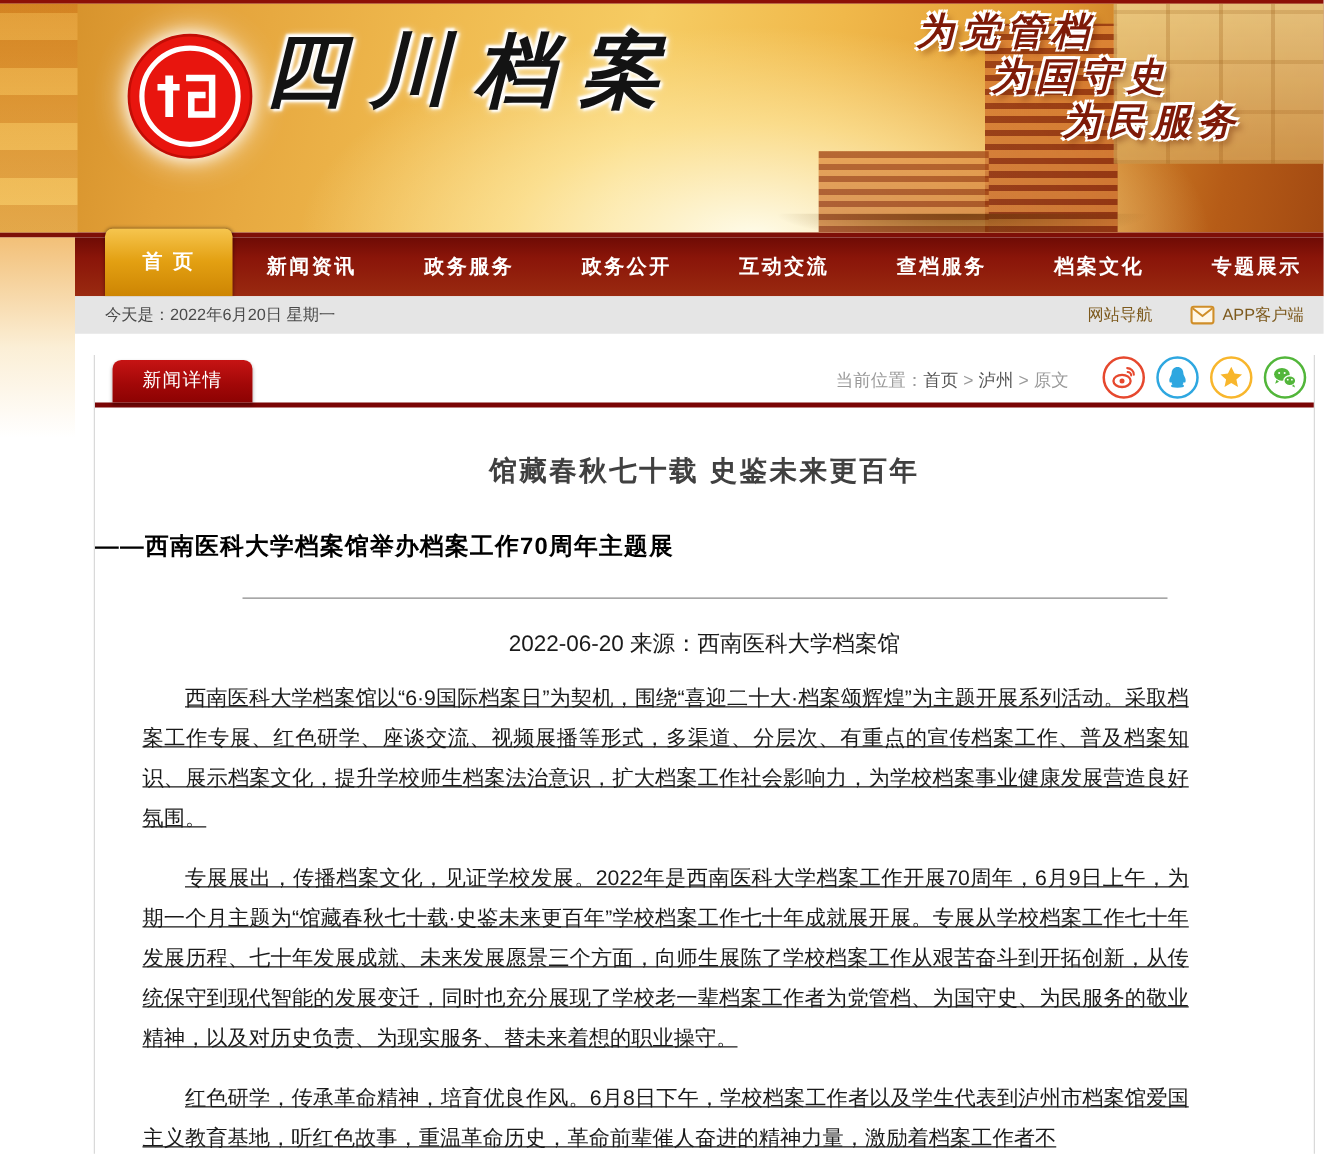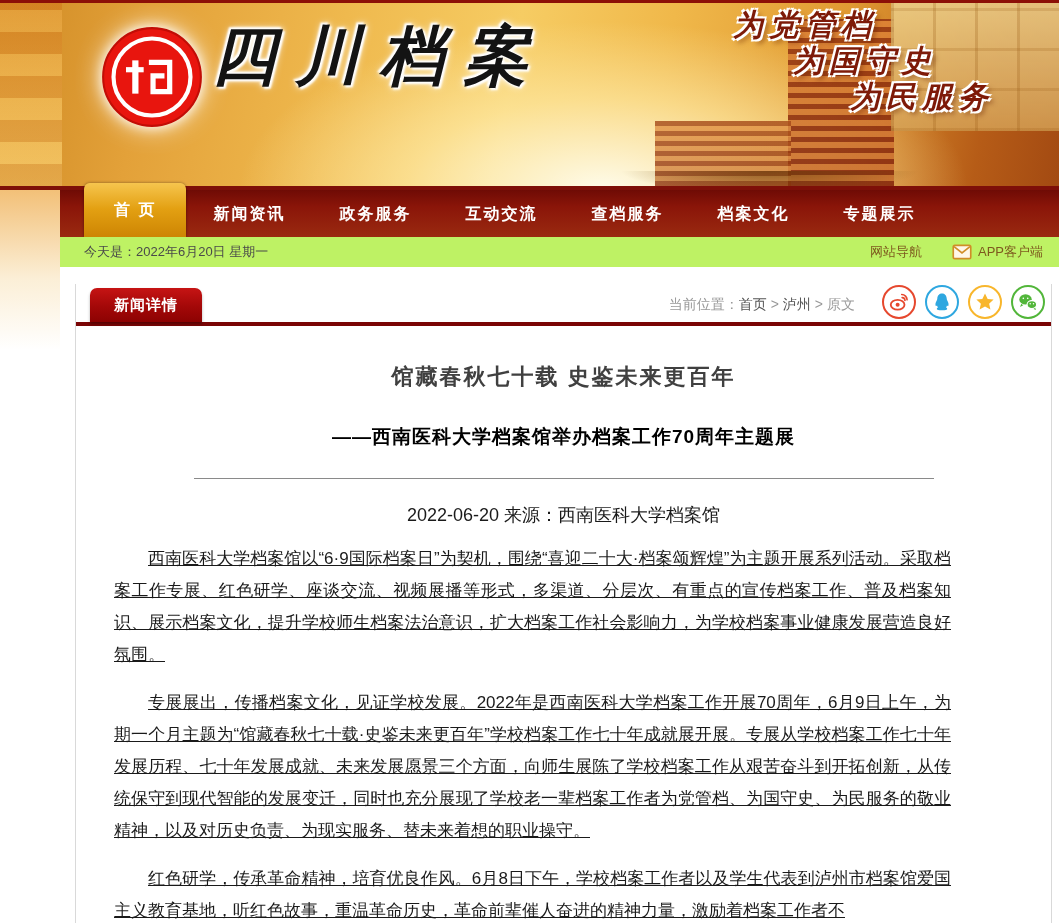--- a/index.html
+++ b/index.html
@@ -63,47 +63,47 @@
       linear-gradient(180deg,#6f0b05 0%, #8a1509 35%, #9a2a10 100%);
     background-size:34px 34px, 100% 100%; display:flex; align-items:stretch; }
   .nav ul { display:flex; list-style:none; padding-left:24px; }
   .nav-item { color:#fff; font-size:16px; font-weight:bold; line-height:47px; padding:0 27px;
     letter-spacing:2px; cursor:pointer; white-space:nowrap; }
   .nav-item.active { background:linear-gradient(180deg,#f6c54e,#e3a012 48%,#cd8503);
     border-radius:6px 6px 0 0; margin-top:-7px; line-height:54px; padding:0 30px;
     box-shadow:0 0 3px rgba(0,0,0,.45); }
 
   
-  .utility { position:absolute; left:60px; right:0; top:237px; height:30px; background:#bef264;
+  .utility { position:absolute; left:60px; right:0; top:237px; height:30px; background:#e5e5e5;
     display:flex; align-items:center; font-size:13px; }
   .utility-today { color:#4a4a4a; padding-left:24px; }
   .utility-right { margin-left:auto; display:flex; align-items:center; gap:30px; padding-right:16px; }
   .utility-link { color:#7d5a1e; cursor:pointer; display:flex; align-items:center; gap:6px; }
 
   
   .content-box { position:absolute; left:75px; right:7px; top:284px; height:660px; background:#fff;
     border:1px solid #d9d9d9; border-top:none; }
   .tab-row { position:relative; height:42px; }
   .news-tab { position:absolute; left:14px; top:4px; width:112px; height:34px; text-align:center;
-    line-height:34px; color:#fff; font-size:15px; font-weight:bold; letter-spacing:1px; cursor:pointer;
+    line-height:34px; color:#fff; font-size:15px; font-weight:normal; letter-spacing:1px; cursor:pointer;
     background:linear-gradient(180deg,#c61414 0%, #a30808 55%, #8c0202 100%);
     border-radius:7px 7px 0 0; box-shadow:0 2px 3px rgba(0,0,0,.3); z-index:2; }
   .red-underline { position:absolute; left:0; right:0; top:38px; height:4px; background:#7a0505; }
   .breadcrumb { position:absolute; right:196px; top:0; height:40px; line-height:40px; font-size:14px; color:#999; white-space:nowrap; }
   .breadcrumb .crumb { color:#555; cursor:pointer; }
   .breadcrumb .crumb.last { color:#999;text-align:center; }
   .breadcrumb .sep { color:#999; padding:0 4px; }
   .social { position:absolute; right:6px; top:1px; display:flex; gap:9px; }
   .social-circle { width:34px; height:34px; border-radius:50%; border:2px solid; background:#fff;
     display:flex; align-items:center; justify-content:center; cursor:pointer; }
 
   
   .article { position:relative; }
   .article-title { margin-top:36px; text-align:center; font-size:22px; font-weight:bold; color:#404040; letter-spacing:2px; }
-  .article-subtitle { margin-top:32px; text-align:center; font-size:19px; font-weight:bold; color:#000; letter-spacing:1px; }
+  .article-subtitle { margin-top:32px; text-align:left; font-size:19px; font-weight:bold; color:#000; letter-spacing:1px; }
   .article-hr { width:740px; margin:28px auto 0; border:none; border-top:1px solid #8a8a8a; }
   .article-dateline { margin-top:24px; text-align:center; font-size:18px; color:#1a1a1a; }
   .article-body { margin:6px 100px 0 38px; font-size:17px; line-height:32px; color:#1a1a1a; text-align:justify; }
   .article-body p { text-indent:2em; margin-top:16px;text-decoration:underline; }
 </style>
 </head>
 <body>
 
 <div id="page">
 
@@ -133,20 +133,21 @@
     <div class="slogan slogan-3">为民服务</div>
   </div>
 
   <div class="left-fade"></div>
 
   <div class="nav">
     <ul id="nav-list">
         <li class="nav-item active">首 页</li>
         <li class="nav-item">新闻资讯</li>
         <li class="nav-item">政务服务</li>
+        <li class="nav-item">政务公开</li>
         <li class="nav-item">互动交流</li>
         <li class="nav-item">查档服务</li>
         <li class="nav-item">档案文化</li>
         <li class="nav-item">专题展示</li>
       </ul>
 
   </div>
 
   <div class="utility">
     <span class="utility-today">今天是：2022年6月20日 星期一</span>

